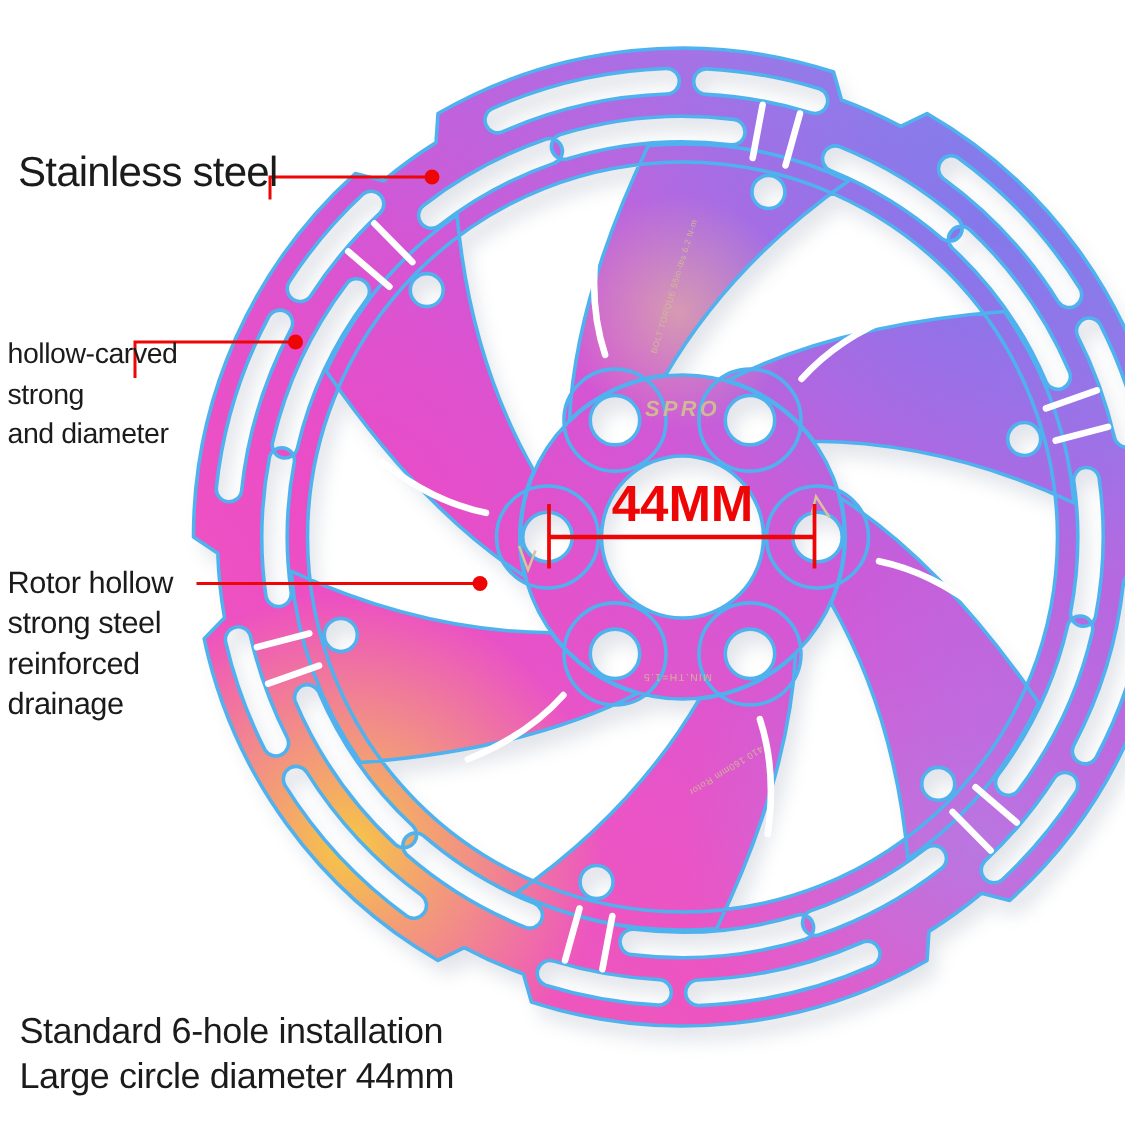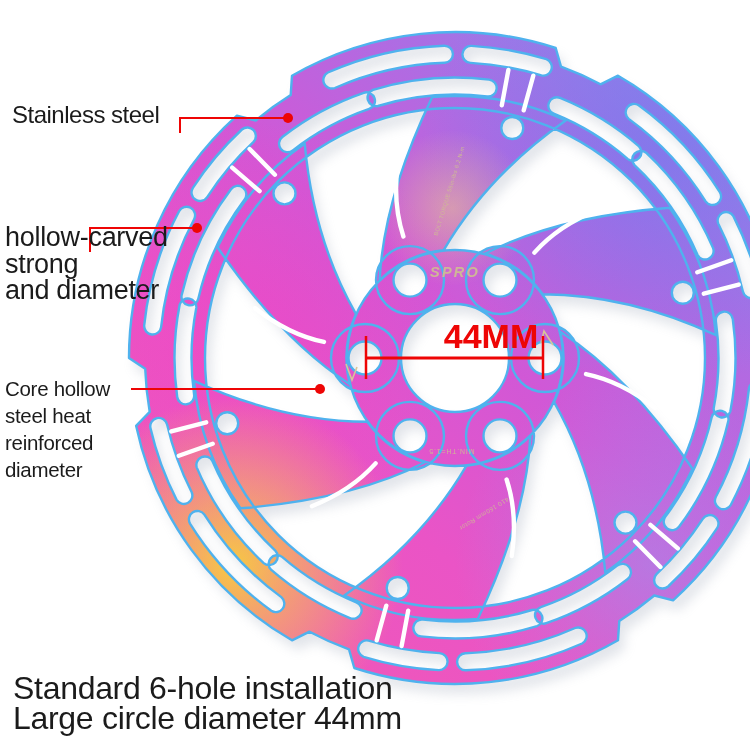--- a/index.html
+++ b/index.html
@@ -1,26 +1,26 @@
 <!DOCTYPE html>
 <html style="--c-accent: #ee0505; --c-label: #1b1b1b; --c-pink: #f158b6; --c-magenta: #ea54c6; --c-orchid: #d158d6; --c-violet: #8f86ea; --c-edge: #4fb2ee; --c-gold: #f7ce3c; --c-engr: #cfbd92;"><head>
 <meta charset="utf-8">
 <style>
   html,body{margin:0;padding:0;background:#fff;}
   .stage{position:relative;width:750px;height:750px;background:#fff;overflow:hidden;
          font-family:"Liberation Sans",sans-serif;}
   .stage svg{position:absolute;left:0;top:0;}
   .label{position:absolute;color:var(--c-label,#1b1b1b);}
   .label .ln{white-space:nowrap;}
-  .lbl-1{left:12px;top:99px;font-size:24px;line-height:31px;letter-spacing:-0.5px;}
-  .lbl-2{left:5px;top:224px;font-size:27px;line-height:26.5px;letter-spacing:-0.3px;}
+  .lbl-1{left:12px;top:99px;font-size:28px;line-height:31px;letter-spacing:-0.5px;}
+  .lbl-2{left:5px;top:224px;font-size:19px;line-height:26.5px;letter-spacing:-0.3px;}
   .lbl-3{left:5px;top:375px;font-size:20.5px;line-height:27px;letter-spacing:-0.3px;}
-  .lbl-dim{left:416px;top:318px;width:150px;text-align:center;font-size:34px;font-weight:700;
+  .lbl-dim{left:380px;top:318px;width:150px;text-align:center;font-size:34px;font-weight:700;
            color:var(--c-accent,#ee0505);line-height:36px;}
-  .lbl-footer{left:13px;top:673px;font-size:32px;line-height:30px;letter-spacing:-0.3px;}
+  .lbl-footer{left:13px;top:673px;font-size:24px;line-height:30px;letter-spacing:-0.3px;}
   .engr{font-family:"Liberation Sans",sans-serif;fill:var(--c-engr,#cfbd92);}
   .annot{stroke:var(--c-accent,#ee0505);fill:none;}
   .annot-dot{fill:var(--c-accent,#ee0505);stroke:none;}
 </style>
 </head>
 <body>
 
 <div class="stage">
 
   <svg width="750" height="750" viewBox="0 0 750 750">
@@ -99,24 +99,24 @@
     <div class="ln">Stainless steel</div>
   </div>
 
   <div class="label lbl-2">
     <div class="ln">hollow-carved</div>
     <div class="ln">strong</div>
     <div class="ln">and diameter</div>
   </div>
 
   <div class="label lbl-3">
-    <div class="ln">Core hollow</div>
-    <div class="ln">steel heat</div>
+    <div class="ln">Rotor hollow</div>
+    <div class="ln">strong steel</div>
     <div class="ln">reinforced</div>
-    <div class="ln">diameter</div>
+    <div class="ln">drainage</div>
   </div>
 
   <div class="label lbl-dim">44MM</div>
 
   <div class="label lbl-footer">
     <div class="ln">Standard 6-hole installation</div>
     <div class="ln">Large circle diameter 44mm</div>
   </div>
 
 </div>

